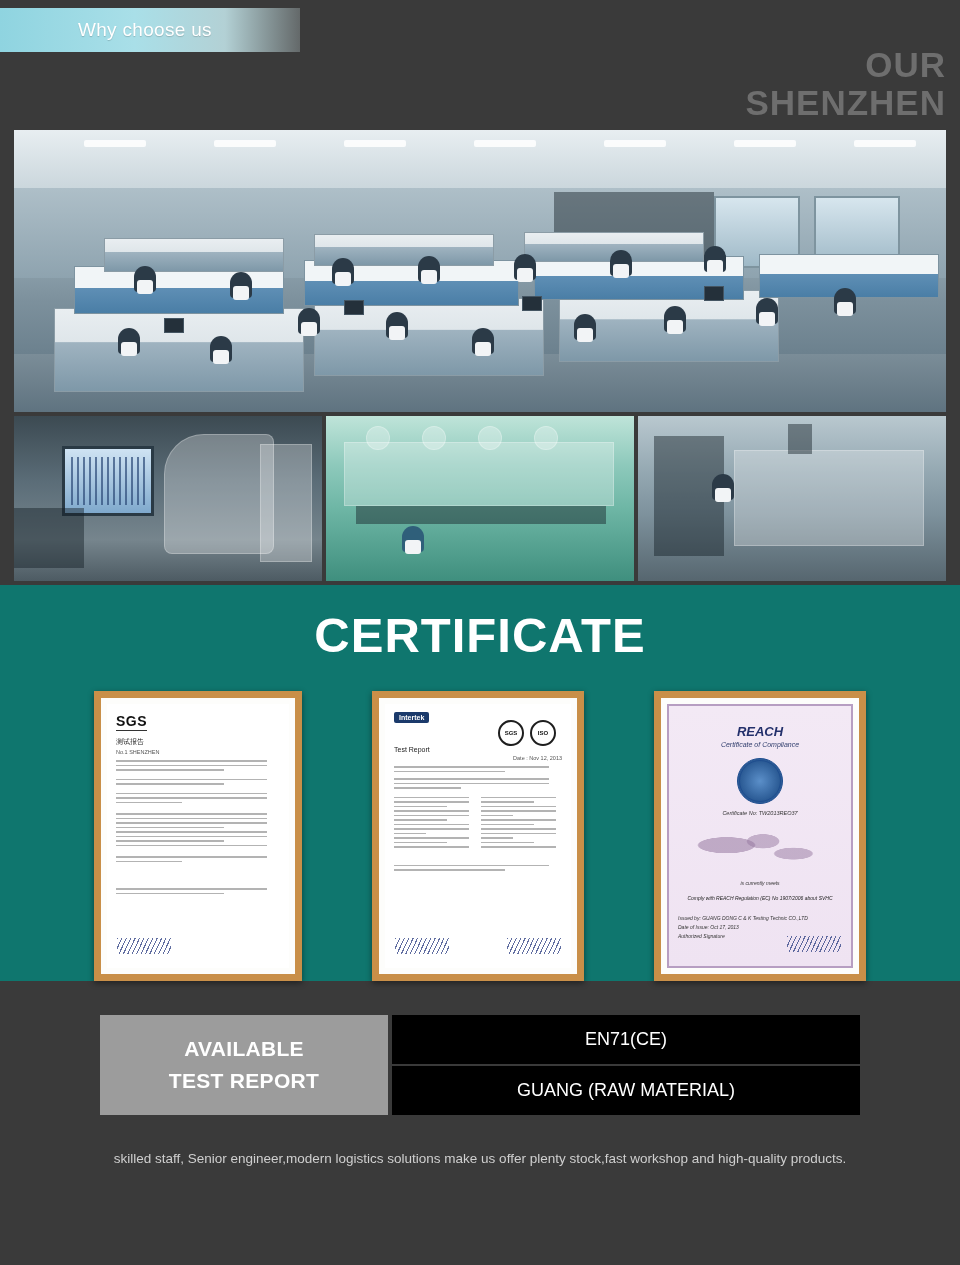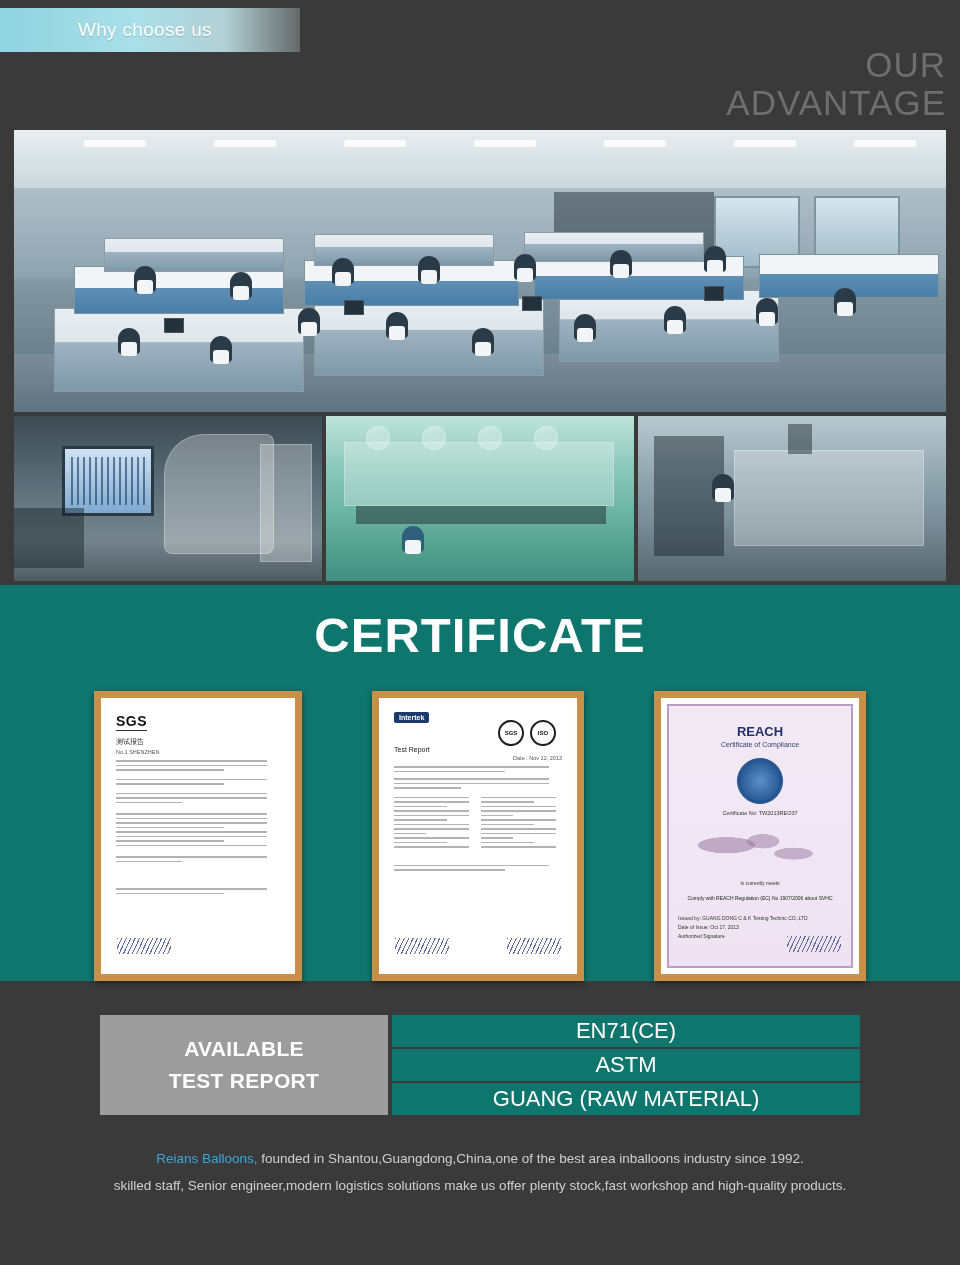--- a/index.html
+++ b/index.html
@@ -36,21 +36,21 @@
     text-shadow: 0 1px 1px rgba(0,0,0,.18);
   }
   .our-advantage {
     position: absolute;
     right: 14px;
     top: 46px;
     text-align: right;
     line-height: 38px;
     color: #6e6e6e;
     font-size: 35px;
-    font-weight: normal;
+    font-weight: bold;
     letter-spacing: 1px;
     margin-left: 36px;
   }
   .our-advantage .line2 { display: block; }
 
   
   .photo-strip {
     margin: 0 14px;
   }
   .main-photo {
@@ -183,20 +183,21 @@
   .cert-inner {
     width: 100%; height: 100%;
     background: #ffffff;
     position: relative;
     padding: 8px 9px;
     overflow: hidden;
   }
   .cert-inner.reach {
     background: linear-gradient(to bottom, #f3e9f5, #efe3f2);
     border: 2px solid #b79ec2;
+    font-style: italic;
   }
   .cert-logo-sgs {
     font-size: 14px; font-weight: bold; color: #111;
     letter-spacing: .5px; border-bottom: 1px solid #333;
     display: inline-block; padding-bottom: 1px; margin-bottom: 2px;
   }
   .cert-logo-intertek {
     font-size: 7px; font-weight: bold; color: #fff; background:#1b3a6b;
     padding: 2px 5px; display:inline-block; border-radius: 2px;
   }
@@ -258,24 +259,24 @@
     color: #ffffff;
     display: flex; flex-direction: column;
     align-items: center; justify-content: center;
     font-size: 21px; font-weight: bold; line-height: 32px;
     letter-spacing: .3px;
     margin-right: 4px;
   }
   .report-rows { flex: 1; display: flex; flex-direction: column; gap: 2px; }
   .report-row {
     flex: 1;
-    background: #0f766e;
+    background: #000000;
     color: #ffffff;
     display: flex; align-items: center; justify-content: center;
-    font-size: 22px;
+    font-size: 18px;
   }
 
   
   .footer {
     margin-top: 30px;
     text-align: center;
     color: #cfcfcf;
     font-size: 13.5px;
     line-height: 27px;
     padding: 0 60px 16px 60px;
@@ -284,21 +285,21 @@
 </style>
 </head>
 <body>
 
 <div class="header">
   <div class="why-tab">
     <span>Why choose us</span>
   </div>
   <div class="our-advantage">
     <span class="line1">OUR</span>
-    <span class="line2">ADVANTAGE</span>
+    <span class="line2">SHENZHEN</span>
   </div>
 </div>
 
 <div class="photo-strip">
 
   <div class="main-photo">
     <div class="office-bg"></div>
     <div class="ceiling">
       <div class="light" style="left:70px"></div>
       <div class="light" style="left:200px"></div>
@@ -491,23 +492,19 @@
   </div>
 </div>
 
 <div class="report">
   <div class="report-label">
     <span>AVAILABLE</span>
     <span>TEST REPORT</span>
   </div>
   <div class="report-rows">
     <div class="report-row">EN71(CE)</div>
-    <div class="report-row">ASTM</div>
     <div class="report-row">GUANG  (RAW MATERIAL)</div>
   </div>
 </div>
 
 <div class="footer">
-  <div>
-    <span class="brand">Reians Balloons,</span><span> founded in Shantou,Guangdong,China,one of the best area inballoons industry  since 1992.</span>
-  </div>
   <div>skilled staff, Senior engineer,modern logistics solutions make us offer plenty stock,fast workshop and high-quality products.</div>
 </div>
 
 </body></html>

